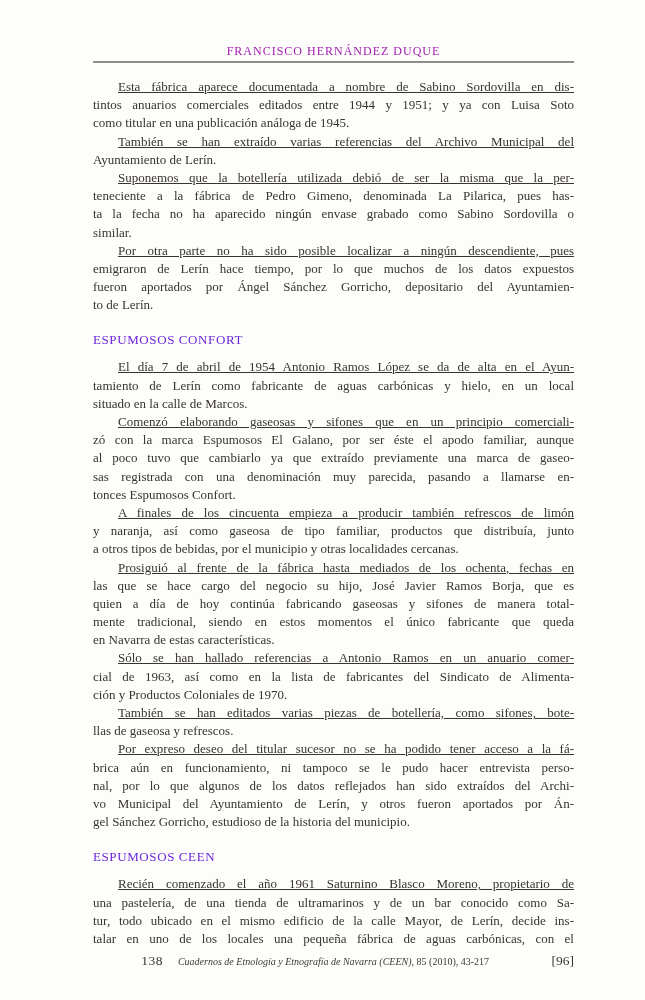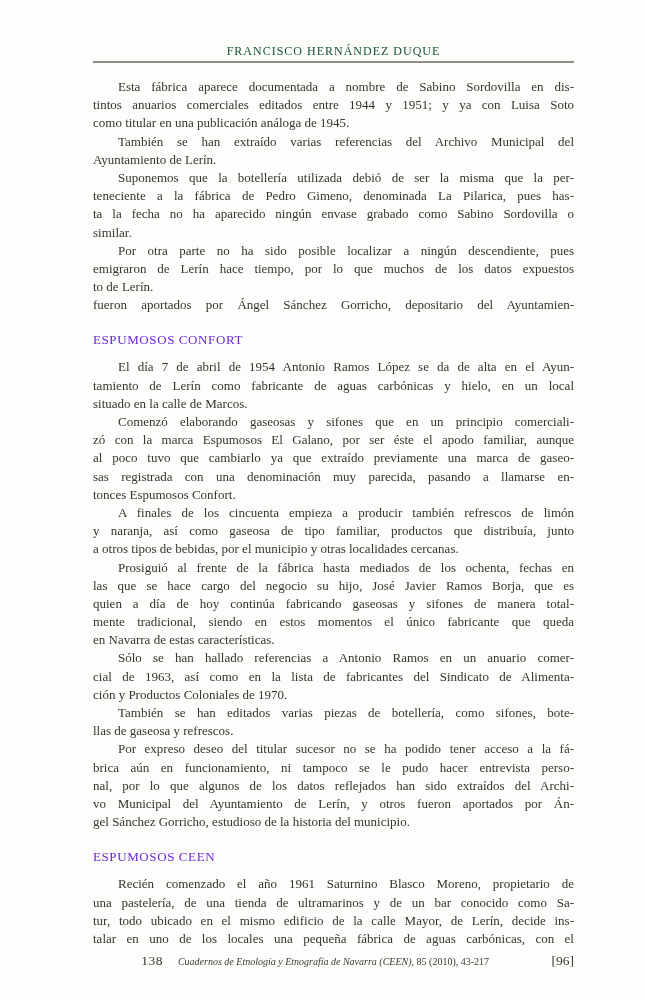--- a/index.html
+++ b/index.html
@@ -18,21 +18,21 @@
     color: #38342f;
   }
   .running-header {
     position: absolute;
     top: 44px;
     left: 93px;
     width: 481px;
     text-align: center;
     font-size: 12px;
     letter-spacing: 1px;
-    color: #14532d;
+    color: #a21caf;
     white-space: nowrap;
   }
   .header-rule {
     position: absolute;
     top: 61px;
     left: 93px;
     width: 481px;
     height: 2px;
     background: #8e8d8a;
   }
@@ -45,21 +45,21 @@
     line-height: 18.2px;
   }
   .paragraph { margin: 0; }
   .line {
     height: 18.2px;
     overflow: hidden;
     text-align: justify;
     text-align-last: justify;
     white-space: normal;
   }
-  .line.indent { text-indent: 25px; }
+  .line.indent { text-indent: 25px; text-decoration: underline; }
   .line.last { text-align-last: left; }
   .section-heading {
     margin-top: 17px;
     margin-bottom: 9px;
     font-size: 13px;
     line-height: 18px;
     letter-spacing: 0.6px;
     color: #6d28d9;
   }
   .footer {
@@ -111,22 +111,22 @@
       </div>
       <div class="paragraph">
         <div class="line indent">Suponemos que la botellería utilizada debió de ser la misma que la per-</div>
         <div class="line">teneciente a la fábrica de Pedro Gimeno, denominada La Pilarica, pues has-</div>
         <div class="line">ta la fecha no ha aparecido ningún envase grabado como Sabino Sordovilla o</div>
         <div class="line last">similar.</div>
       </div>
       <div class="paragraph">
         <div class="line indent">Por otra parte no ha sido posible localizar a ningún descendiente, pues</div>
         <div class="line">emigraron de Lerín hace tiempo, por lo que muchos de los datos expuestos</div>
+        <div class="line">fueron aportados por Ángel Sánchez Gorricho, depositario del Ayuntamien-</div>
         <div class="line last">to de Lerín.</div>
-        <div class="line">fueron aportados por Ángel Sánchez Gorricho, depositario del Ayuntamien-</div>
       </div>
       <div class="section-heading">ESPUMOSOS CONFORT</div>
       <div class="paragraph">
         <div class="line indent">El día 7 de abril de 1954 Antonio Ramos López se da de alta en el Ayun-</div>
         <div class="line">tamiento de Lerín como fabricante de aguas carbónicas y hielo, en un local</div>
         <div class="line last">situado en la calle de Marcos.</div>
       </div>
       <div class="paragraph">
         <div class="line indent">Comenzó elaborando gaseosas y sifones que en un principio comerciali-</div>
         <div class="line">zó con la marca Espumosos El Galano, por ser éste el apodo familiar, aunque</div>

